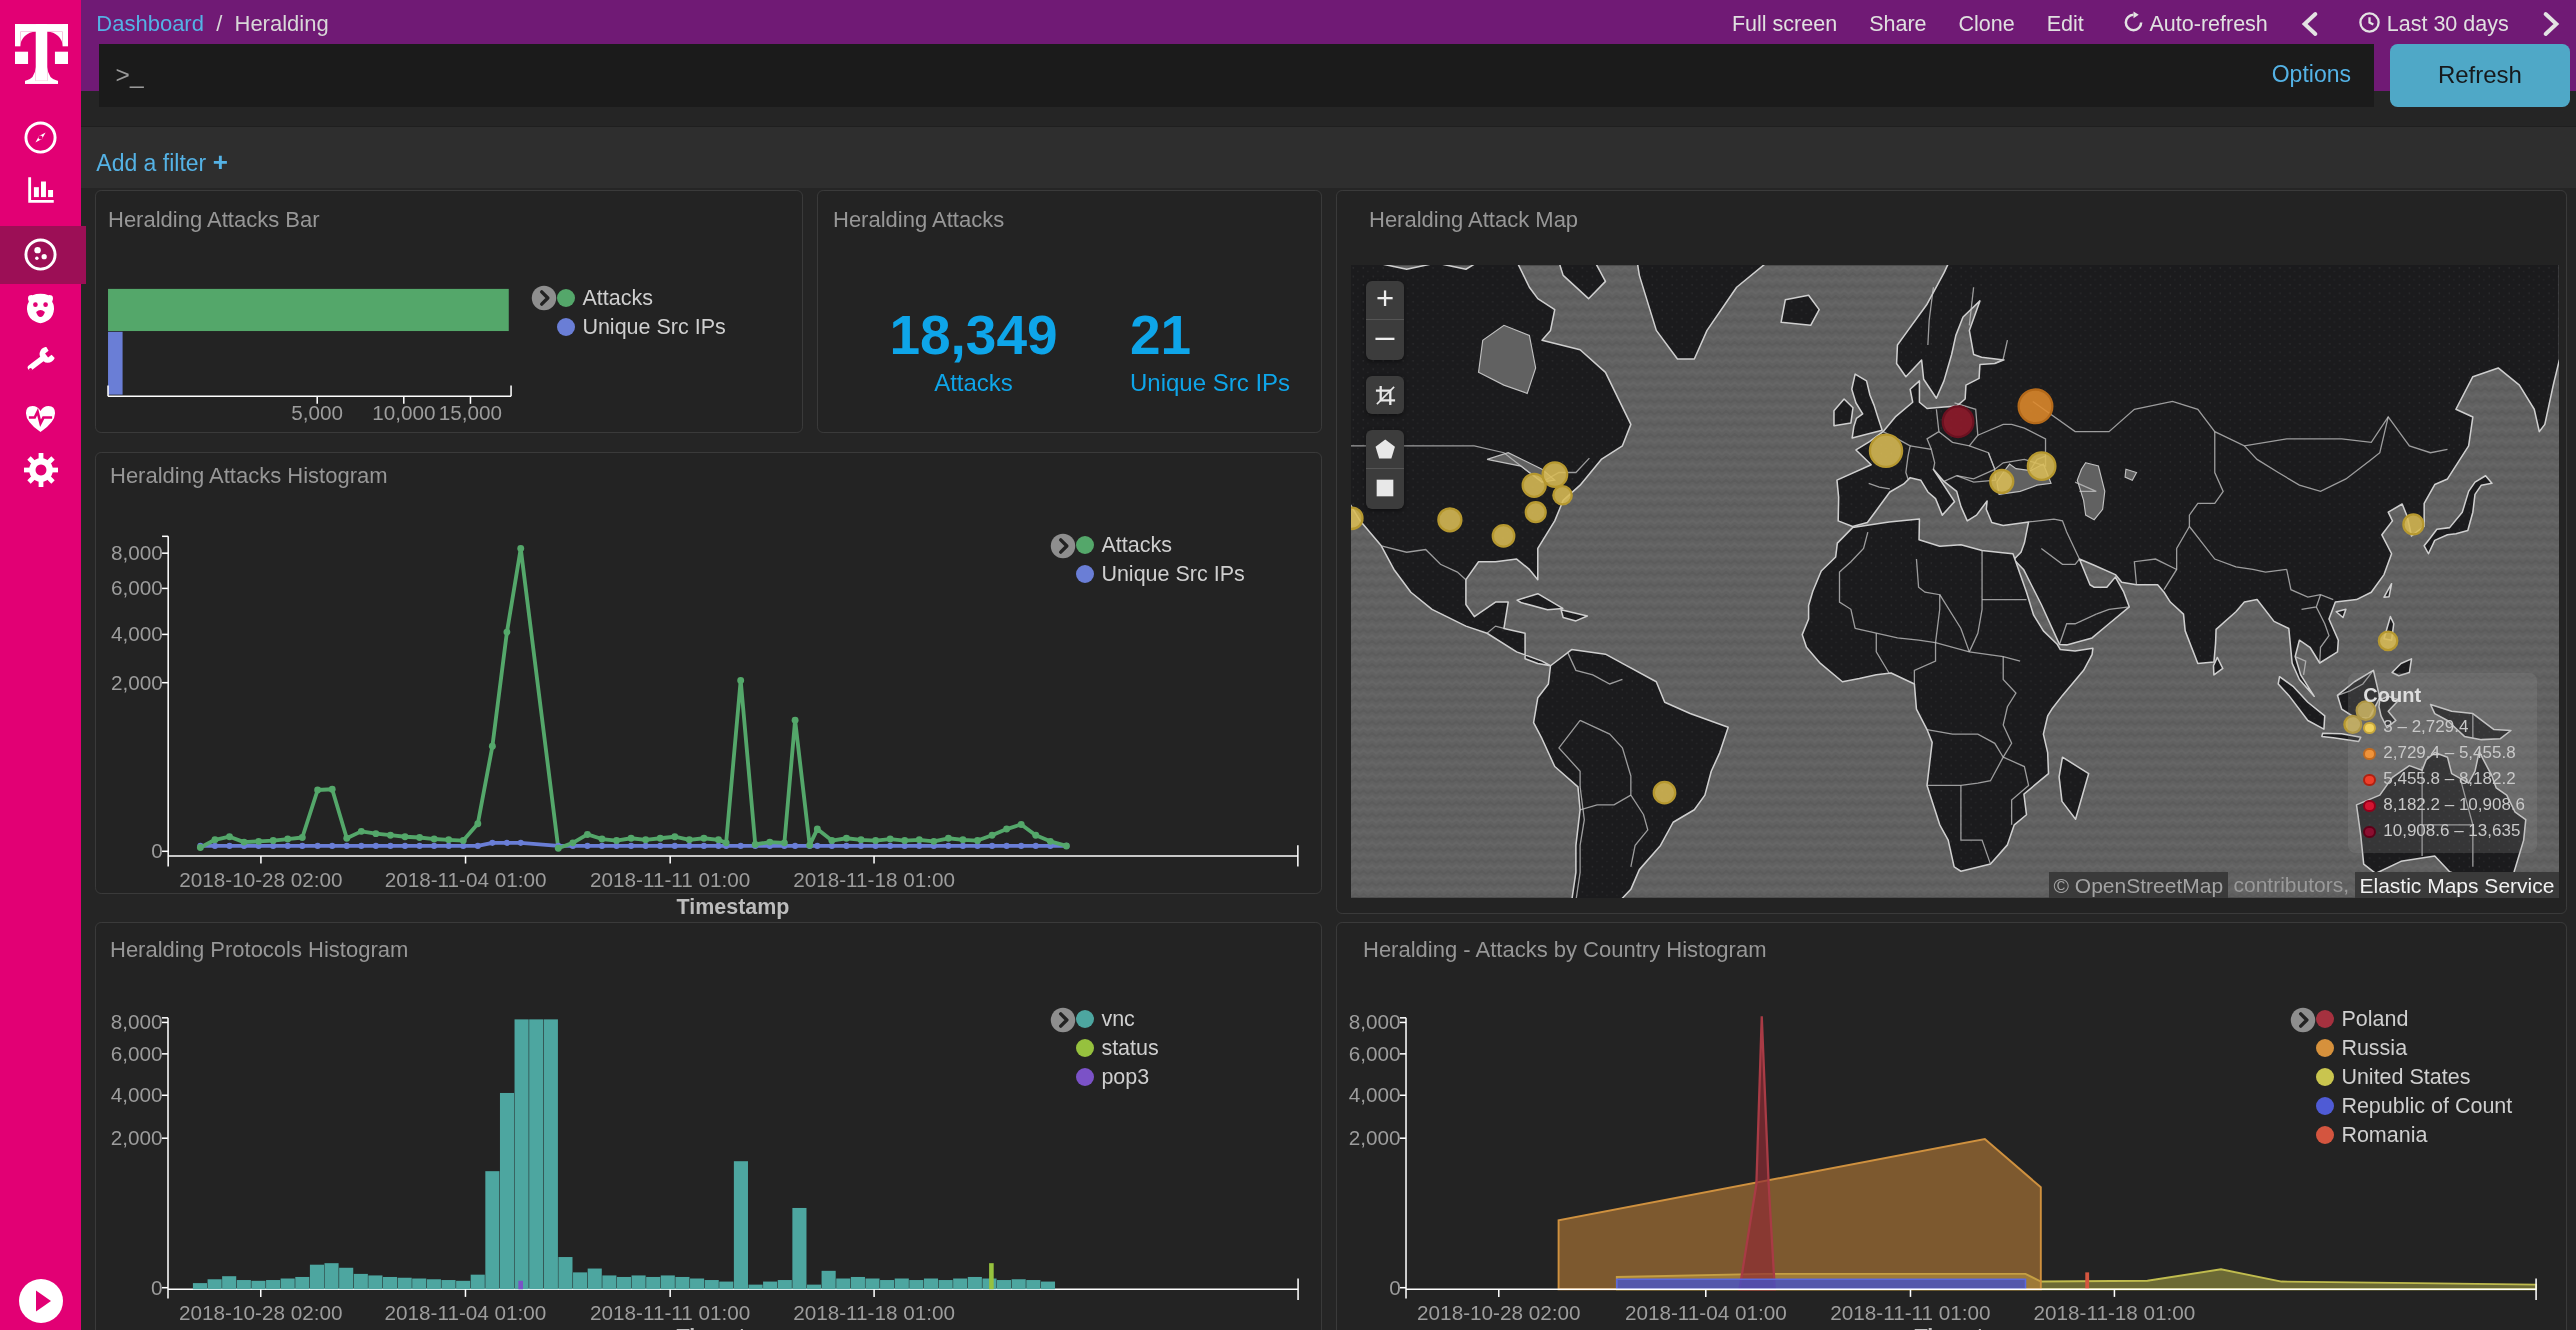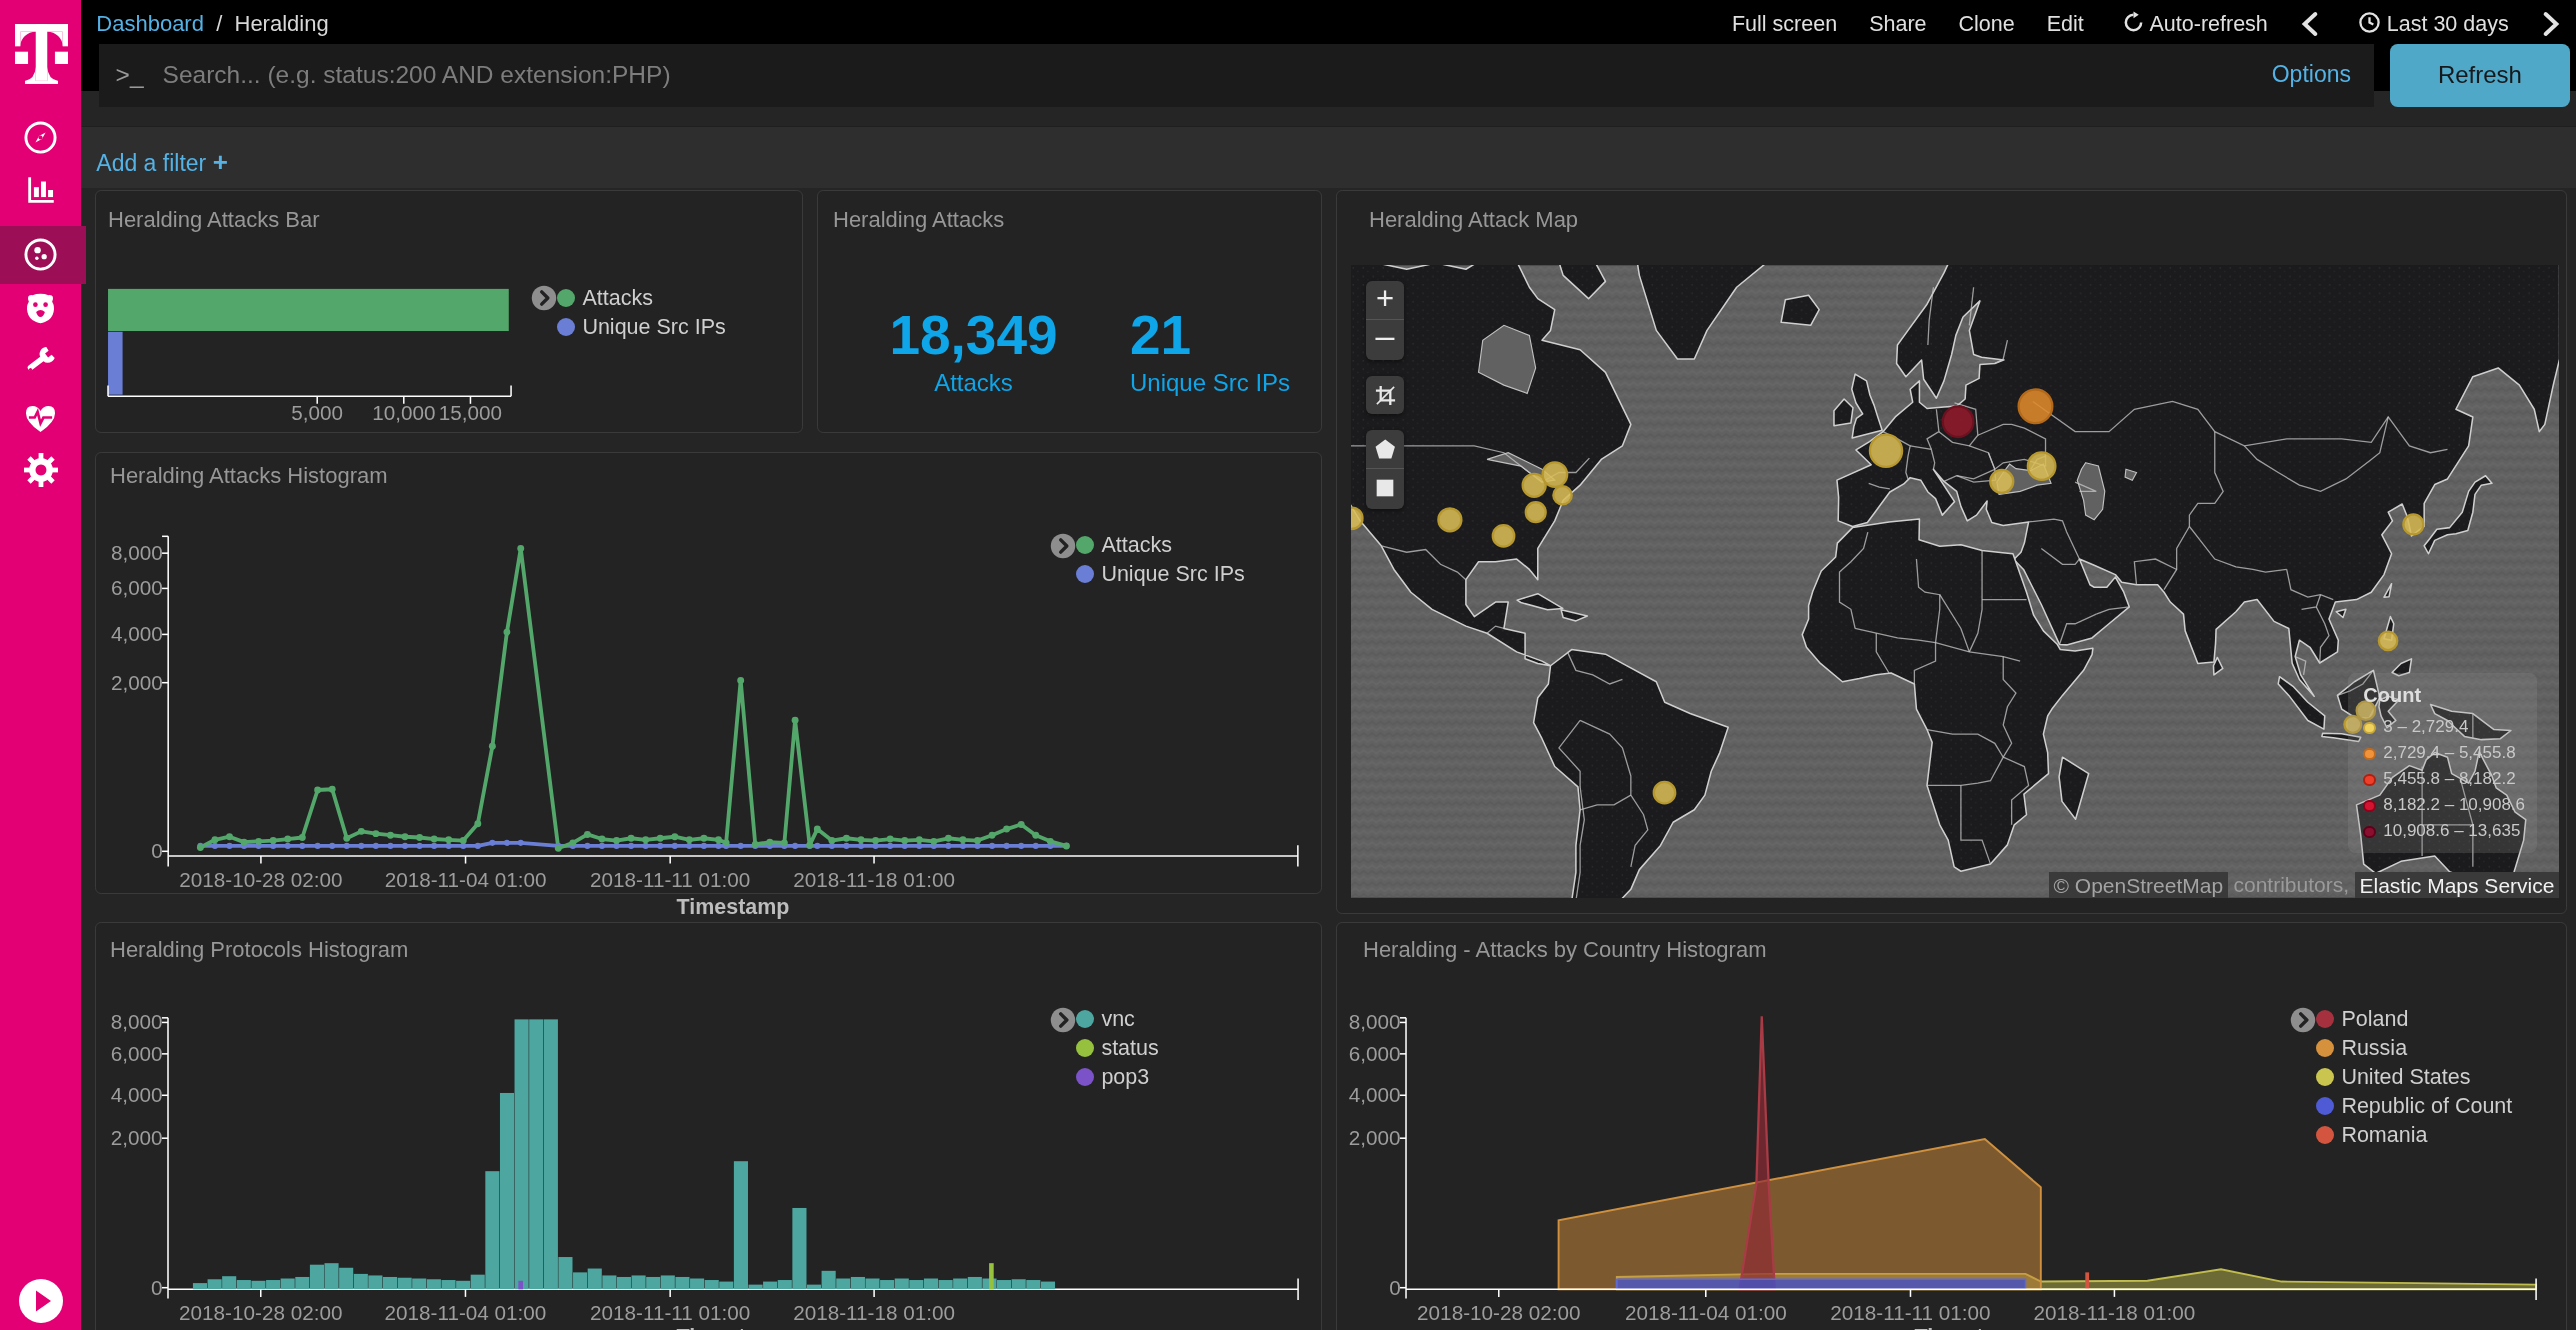--- a/index.html
+++ b/index.html
@@ -1,19 +1,19 @@
 <!DOCTYPE html>
 <html style="font-size:12.3px"><head><meta charset="utf-8"><title>Heralding - Kibana</title>
 <style>
 *{margin:0;padding:0;box-sizing:border-box}
 html,body{width:2576px;height:1331px;overflow:hidden;background:#252525;
 font-family:"Liberation Sans",sans-serif;-webkit-font-smoothing:antialiased}
 .abs{position:absolute}
 .sidebar{position:absolute;left:0;top:0;width:81px;height:1331px;background:#e20074;z-index:5}
-.topbar{position:absolute;left:81px;top:0;right:0;height:91px;background:#000000}
+.topbar{position:absolute;left:81px;top:0;right:0;height:91px;background:#701a75}
 .filterbar{position:absolute;left:81px;top:126px;right:0;height:62px;background:#2e2e2e;border-top:1.5px solid #1f1f1f}
 .content{position:absolute;left:81px;top:188px;right:0;bottom:0;background:#252525}
 .panel{position:absolute;background:#232323;border:1.5px solid #3a3a3a;border-radius:6.1px}
 .ptitle{position:absolute;color:#979797;font-size:22px}
 .crumb{position:absolute;top:10.7px;left:15.3px;font-size:22px;color:#d8d8d8}
 .crumb a{color:#54b2e5;text-decoration:none}
 .navlinks{position:absolute;top:10.7px;right:15.3px;font-size:21.5px;color:#e0e0e0}
 .navlinks span{margin-left:32px}
 .searchwrap{position:absolute;left:17.6px;top:44px;right:202px;height:63px;background:#1b1b1b}
 .searchtxt{position:absolute;left:64px;top:17px;font-size:24.5px;color:#7d7d7d}
@@ -47,21 +47,20 @@
           <path d="M10,2 L3,8.5 L10,15" fill="none" stroke="#e3e3e3" stroke-width="2.6" stroke-linecap="round"></path>
         </svg></span>
 <span><svg width="23" height="23" viewBox="0 0 24 24" style="vertical-align:-3.8px">
           <circle cx="12" cy="12" r="9.5" fill="none" stroke="#e3e3e3" stroke-width="2.4"></circle>
           <path d="M12,6.5 L12,12 L16,14" fill="none" stroke="#e3e3e3" stroke-width="2.4"></path>
         </svg> Last 30 days</span><span><svg width="20" height="26" viewBox="0 0 13 17" style="vertical-align:-6.1px">
           <path d="M3,2 L10,8.5 L3,15" fill="none" stroke="#e3e3e3" stroke-width="2.6" stroke-linecap="round"></path>
         </svg></span></div>
 <div class="searchwrap">
 <span class="prompt">&gt;_</span>
-<span class="searchtxt">Search... (e.g. status:200 AND extension:PHP)</span>
 <span class="options">Options</span>
 </div>
 <div class="refresh">Refresh</div>
 </div>
 <div class="filterbar">
     <span class="addfilter">Add a filter <b style="font-size:26px">+</b></span>
   </div>
 <div class="content"></div>
 <div class="panel" style="left:95px;top:190px;width:708px;height:243px"></div>
 <div class="panel" style="left:817px;top:190px;width:505px;height:243px"></div>

